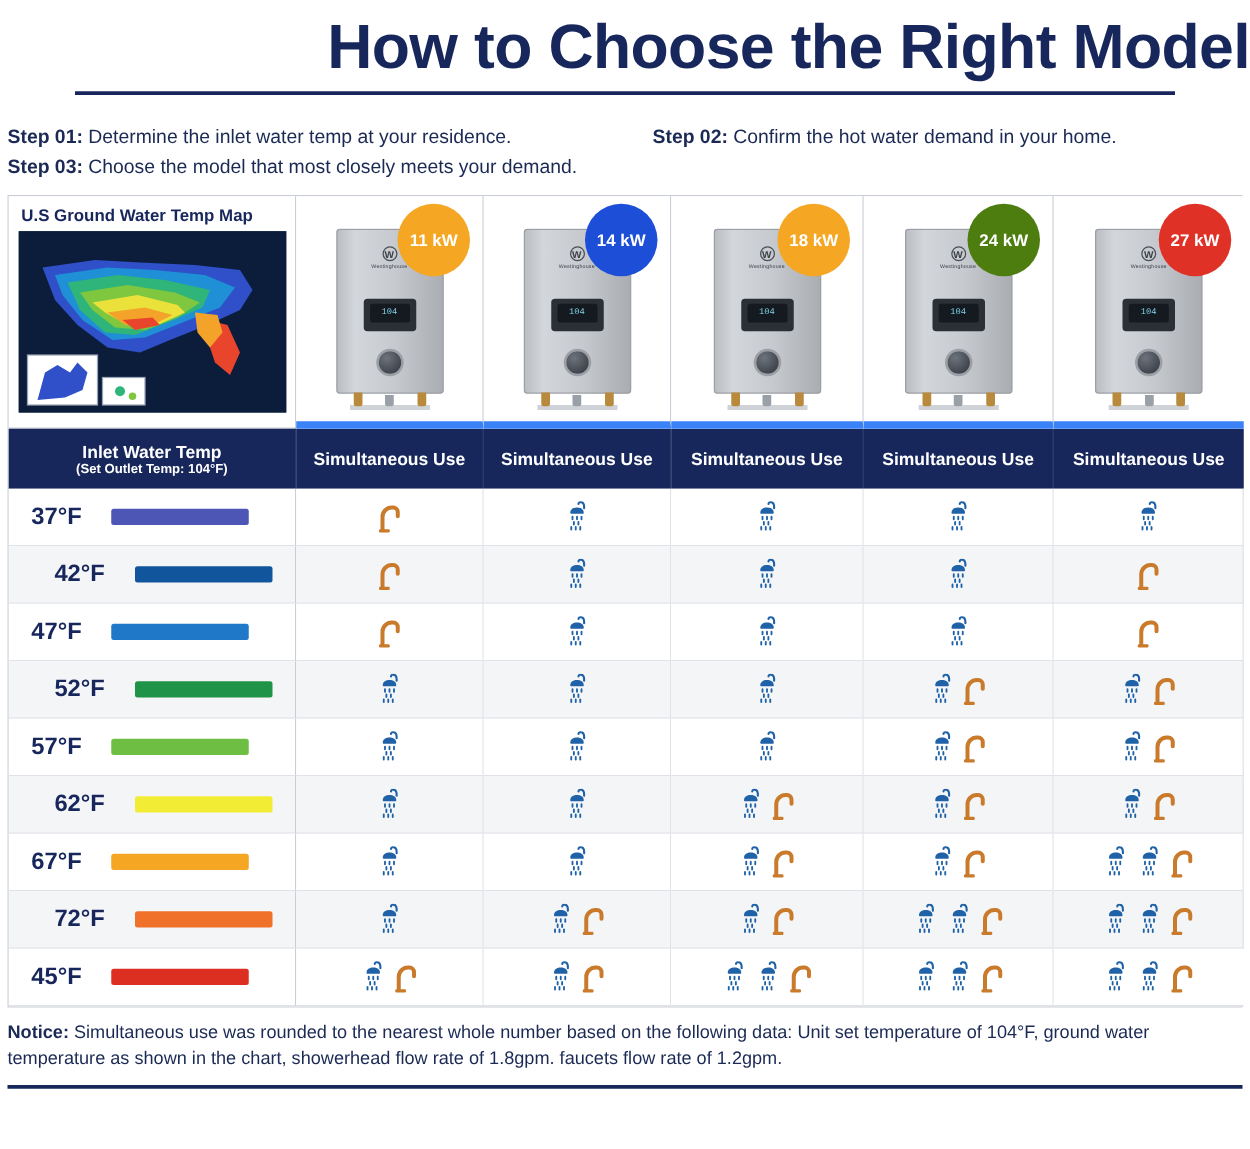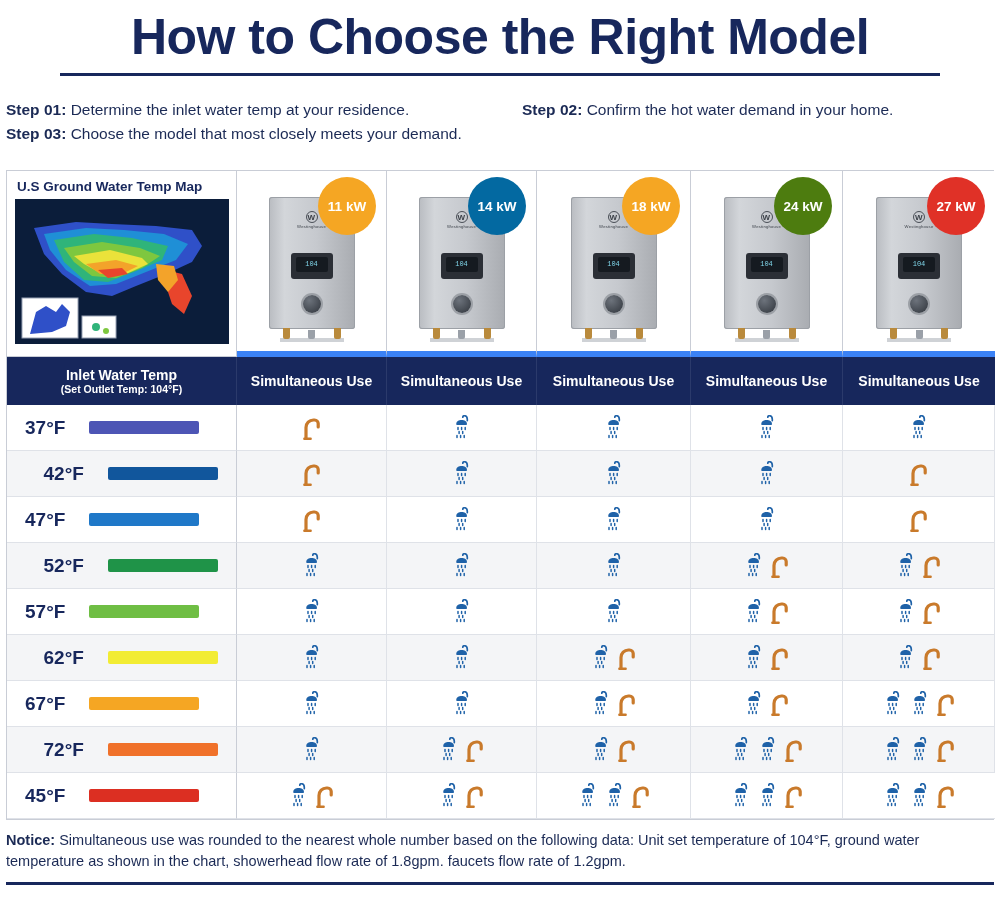--- a/index.html
+++ b/index.html
@@ -11,38 +11,38 @@
     color: #1b2a55;
   }
   #page {
     position: relative;
     width: 1000px; height: 919px;
     overflow: hidden;
   }
 
   
   .title {
-    text-align: center;
+    text-align: right;
     font-size: 50px;
     font-weight: bold;
     letter-spacing: -0.5px;
     color: #17275c;
     padding-top: 10px;
     line-height: 1.1;
   }
   .title-rule {
     width: 880px;
     height: 3px;
     background: #17275c;
     margin: 8px auto 0 auto;
   }
 
   
   .steps {
-    margin: 22px 6px 24px 6px;
+    margin: 22px 6px 10px 6px;
     font-size: 15.5px;
     color: #1b2a55;
     line-height: 1.55;
   }
   .steps .row { display: flex; }
   .steps .col-a { width: 516px; }
   .steps .col-b { flex: 1; }
   .step-label { font-weight: bold; }
   .step-text { font-weight: normal; }
 
@@ -289,21 +289,21 @@
           <div class="foot"></div>
           <div class="pipes">
             <span class="pipe l"></span>
               <span class="pipe m"></span>
               <span class="pipe r"></span>
           </div>
         </div>
       </div>
 
       <div class="prod-cell">
-        <div class="kw-badge" style="background:#0369a1">14 kW</div>
+        <div class="kw-badge" style="background:#1d4ed8">14 kW</div>
         <div class="heater">
           <div class="logo"><span class="mark">W</span><span>Westinghouse</span></div>
           <div class="panel">
               <div class="screen">104</div>
             </div>
           <div class="knob"></div>
           <div class="foot"></div>
           <div class="pipes">
             <span class="pipe l"></span>
               <span class="pipe m"></span>

